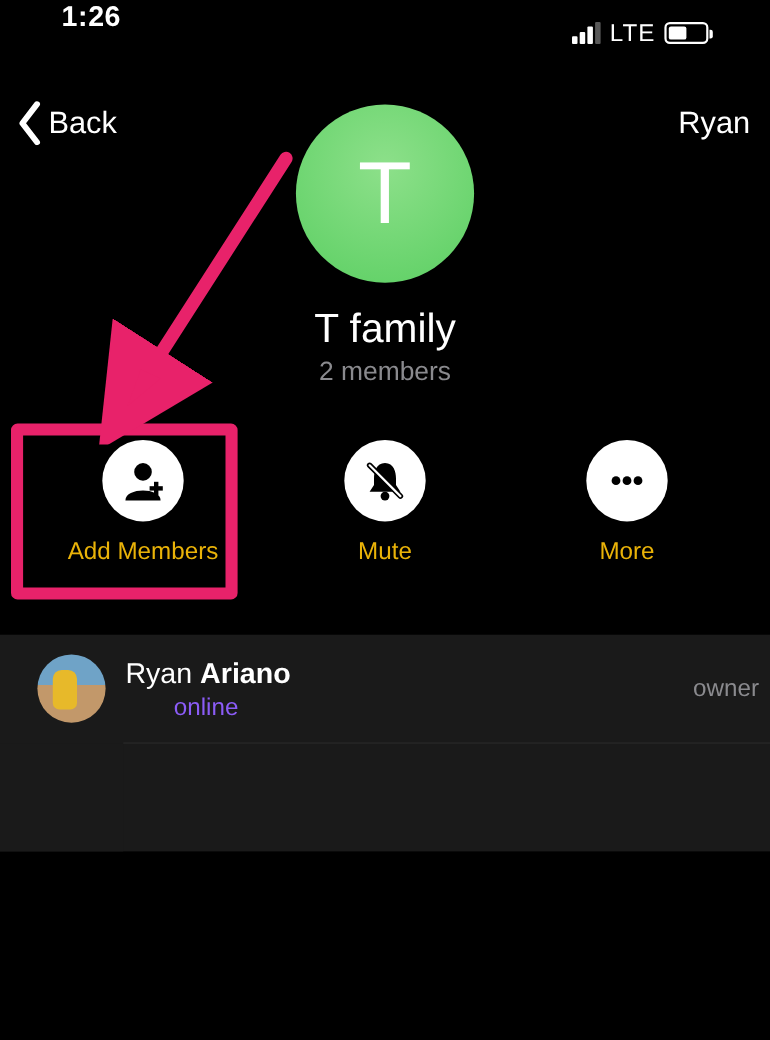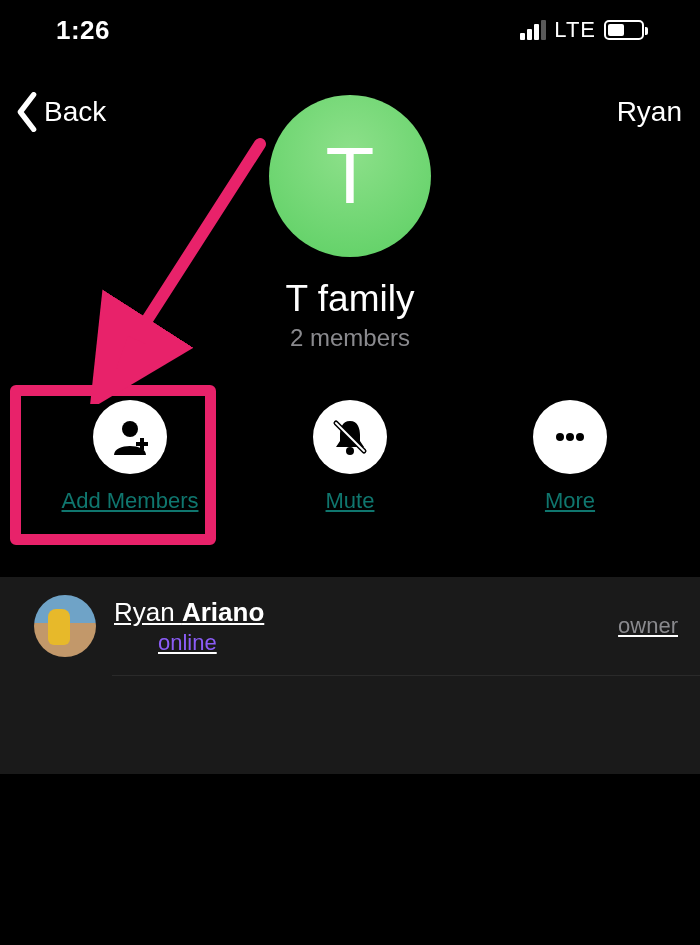--- a/index.html
+++ b/index.html
@@ -1,21 +1,21 @@
 <!DOCTYPE html>
 <html><head>
 <meta charset="utf-8">
 <style>
   * { margin: 0; padding: 0; box-sizing: border-box; }
   html, body { width: 700px; height: 945px; background: #000; font-family: -apple-system, "Helvetica Neue", Arial, sans-serif; color: #fff; -webkit-font-smoothing: antialiased; overflow: hidden; }
 
   .screen { width: 700px; height: 945px; position: relative; background: #000; }
 
   
-  .status-bar { position: absolute; top: 0; left: 0; right: 0; height: 60px; display: flex; align-items: center; justify-content: space-between; padding: 0 56px 0 56px; gap: 20px; }
+  .status-bar { position: absolute; top: 0; left: 0; right: 0; height: 60px; display: flex; justify-content: space-between; padding: 0 56px 0 56px; gap: 20px; }
   .status-time { font-size: 26px; font-weight: 600; letter-spacing: 0.5px; }
   .status-right { display: flex; align-items: center; gap: 8px; }
   .signal-bars { display: flex; align-items: flex-end; gap: 2px; height: 20px; }
   .signal-bars span { width: 5px; background: #fff; border-radius: 1px; }
   .signal-bars span:nth-child(1){height:7px;}
   .signal-bars span:nth-child(2){height:11px;}
   .signal-bars span:nth-child(3){height:16px;}
   .signal-bars span:nth-child(4){height:20px; background: rgba(255,255,255,0.35);}
   .lte { font-size: 22px; font-weight: 500; letter-spacing: 1px; }
   .battery { width: 40px; height: 20px; border: 2px solid #fff; border-radius: 5px; position: relative; }
@@ -32,23 +32,23 @@
   .group-avatar { position: absolute; top: 95px; left: 50%; transform: translateX(-50%); width: 162px; height: 162px; border-radius: 50%; background: radial-gradient(circle at 50% 35%, #8de08a, #5bcf62); display:flex; align-items:center; justify-content:center; }
   .group-avatar .letter { font-size: 80px; font-weight: 500; color: #fff; }
 
   .group-title { position:absolute; top: 278px; left:0; right:0; text-align:center; font-size: 37px; font-weight: 500; }
   .group-sub { position:absolute; top: 324px; left:0; right:0; text-align:center; font-size: 24px; color: #8a8a8e; }
 
   
   .actions { position:absolute; top: 400px; left: 0; right: 0; display:flex; justify-content: space-around; padding: 0 20px; }
   .action { display:flex; flex-direction:column; align-items:center; gap: 14px; width: 150px; }
   .action .circle { width: 74px; height: 74px; border-radius: 50%; background: #fff; display:flex; align-items:center; justify-content:center; }
-  .action .label { font-size: 22px; font-weight: 400; color: #0f766e; text-decoration: underline; }
+  .action .label { font-size: 22px; font-weight: 400; color: #eab308; }
   .members { position:absolute; top: 577px; left:0; right:0; background: #1a1a1a; }
-  .member-row { display:flex; align-items:center; padding: 18px 22px 18px 34px; position:relative;text-decoration:underline; }
+  .member-row { display:flex; align-items:center; padding: 18px 10px 18px 34px; position:relative; }
   .member-row + .member-row { border-top: 1px solid #2a2a2a; margin-left: 112px; padding-left: 0; }
   .member-row + .member-row::before { content:""; position:absolute; left:-112px; top:0; bottom:0; width:112px; background:#1a1a1a; }
   .member-row + .member-row .mem-avatar { margin-left: -78px; }
   .mem-avatar { width: 62px; height: 62px; border-radius: 50%; flex-shrink: 0; margin-right: 18px; display:flex; align-items:center; justify-content:center; }
   .mem-text { flex: 1; display:flex; flex-direction:column; gap: 2px; }
   .mem-name { font-size: 26px; font-weight: 400; }
   .mem-name .light { font-weight: 300; }
   .mem-name .bold { font-weight: 600; }
   .mem-status { font-size: 22px; color: #8b5cf6; margin-left: 44px; }
   .mem-role { font-size: 22px; color: #8a8a8e; }

